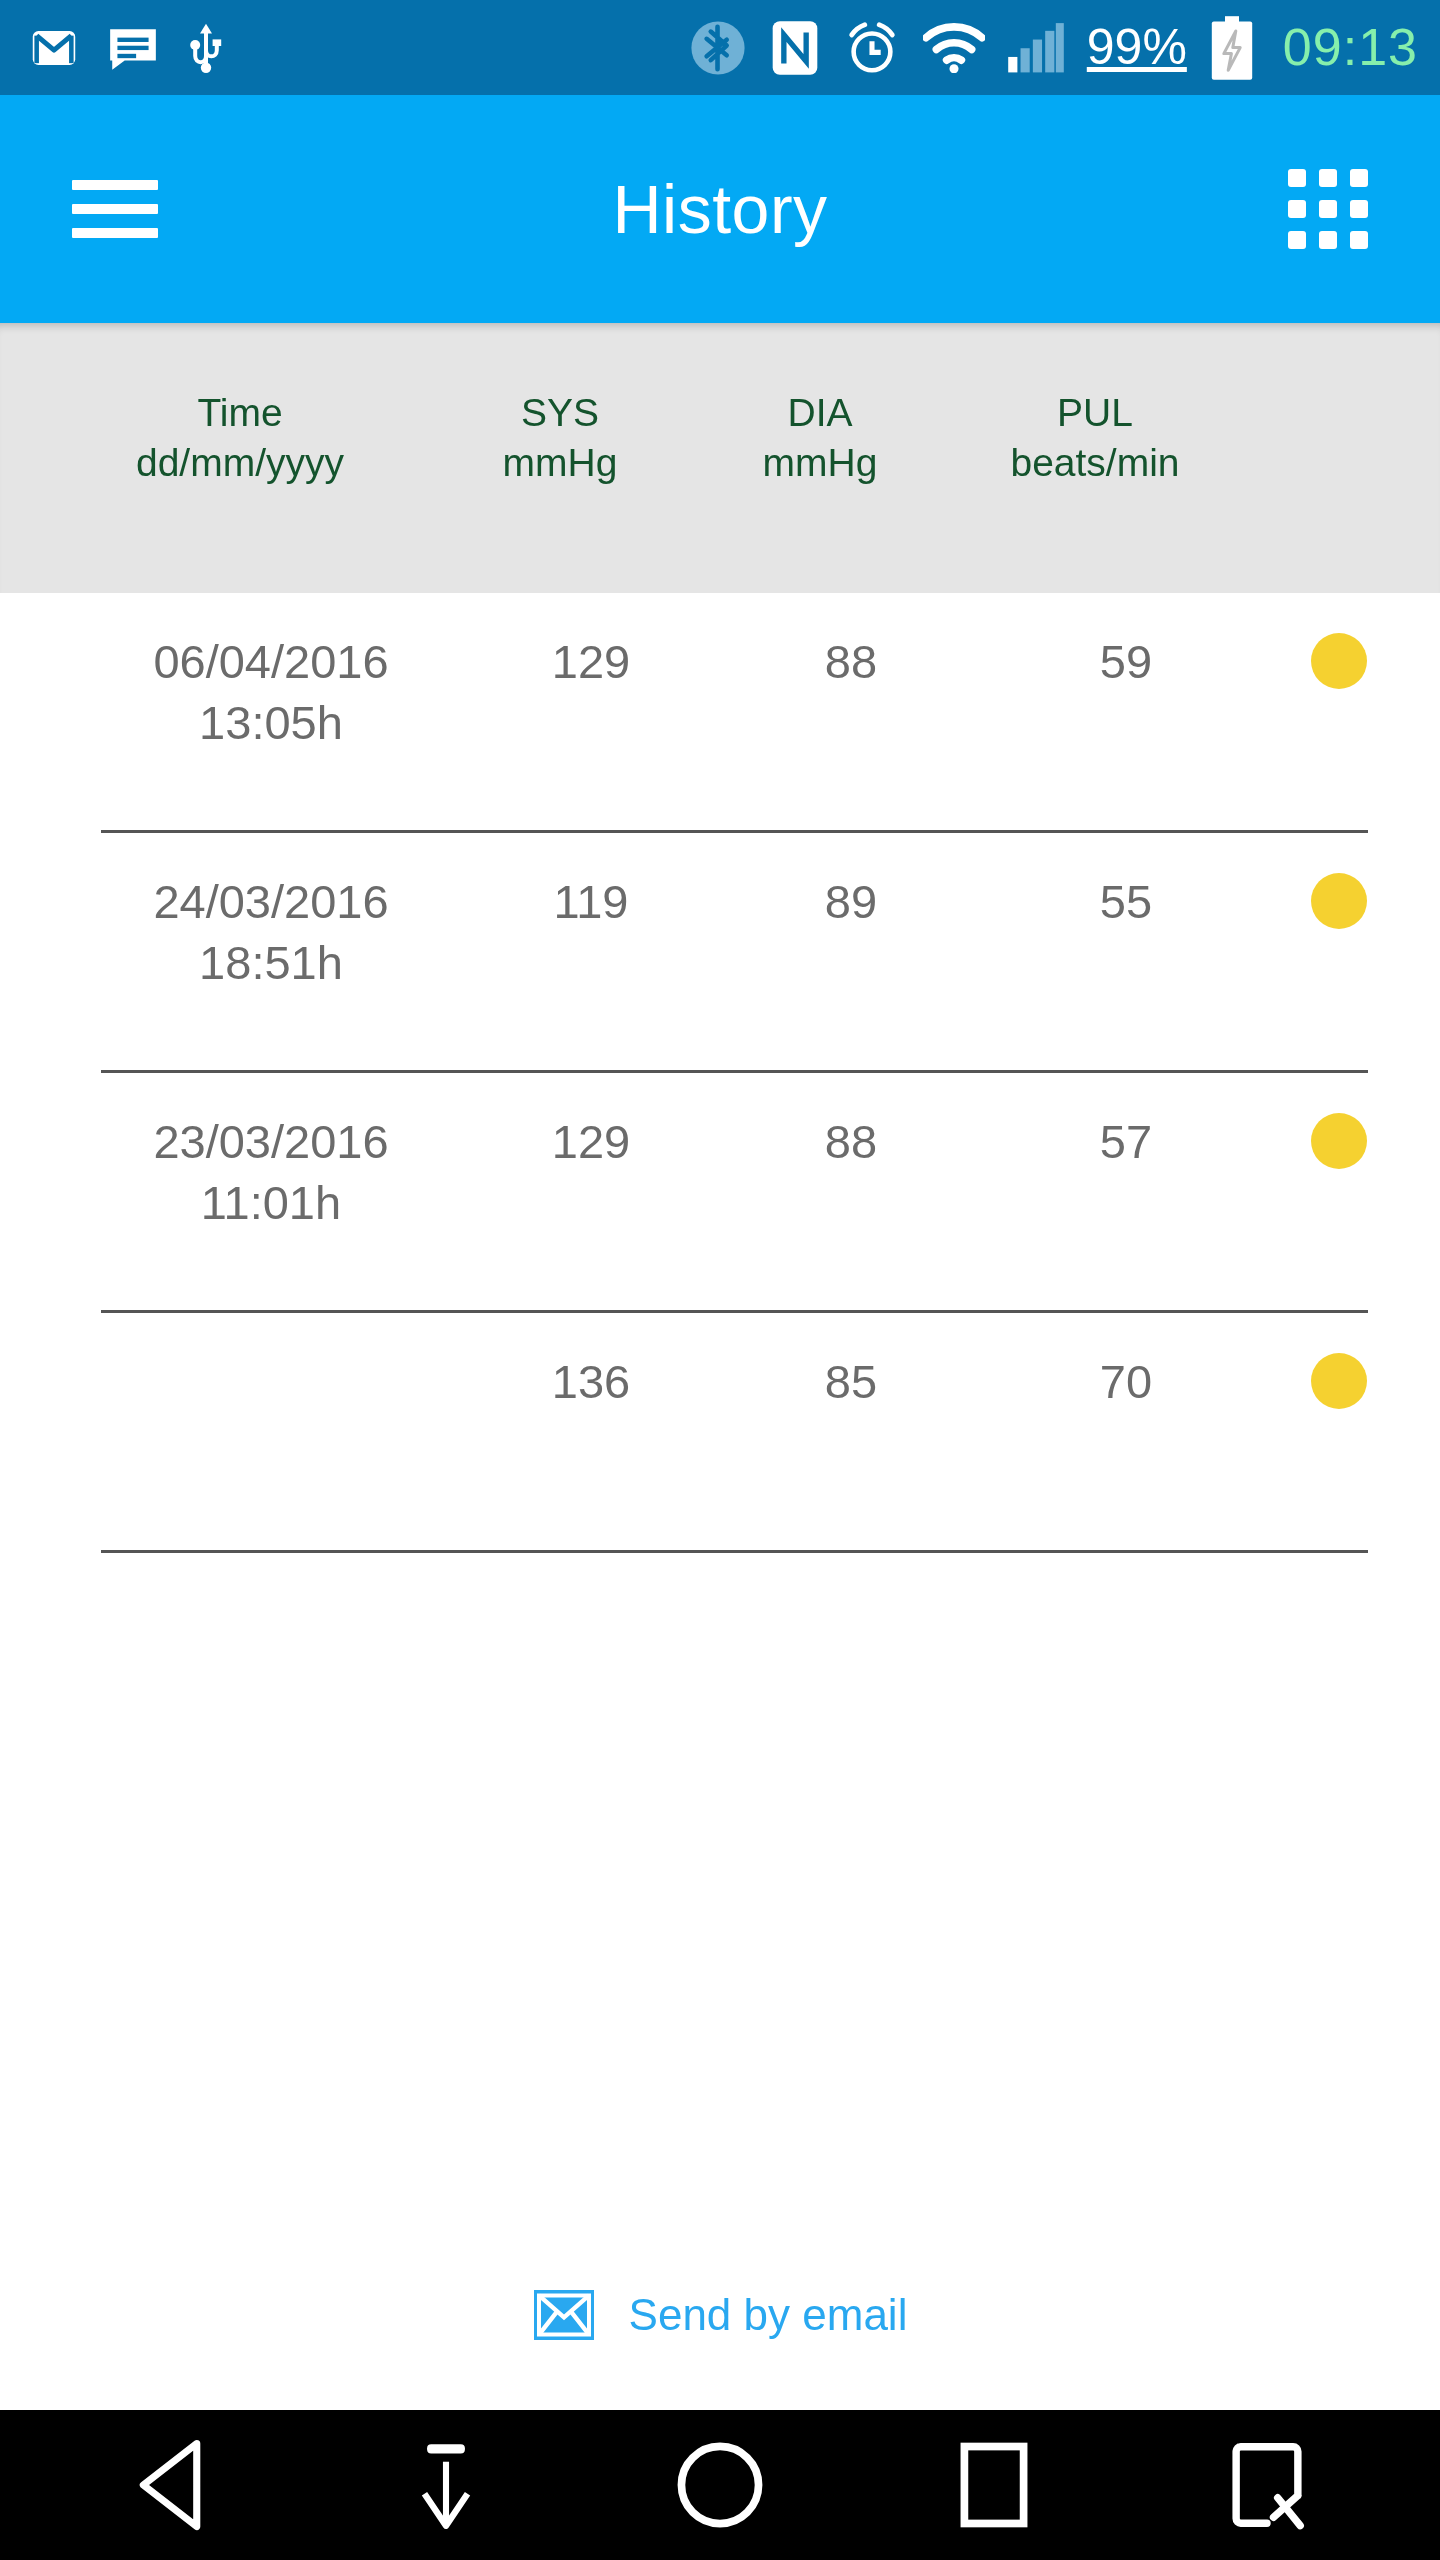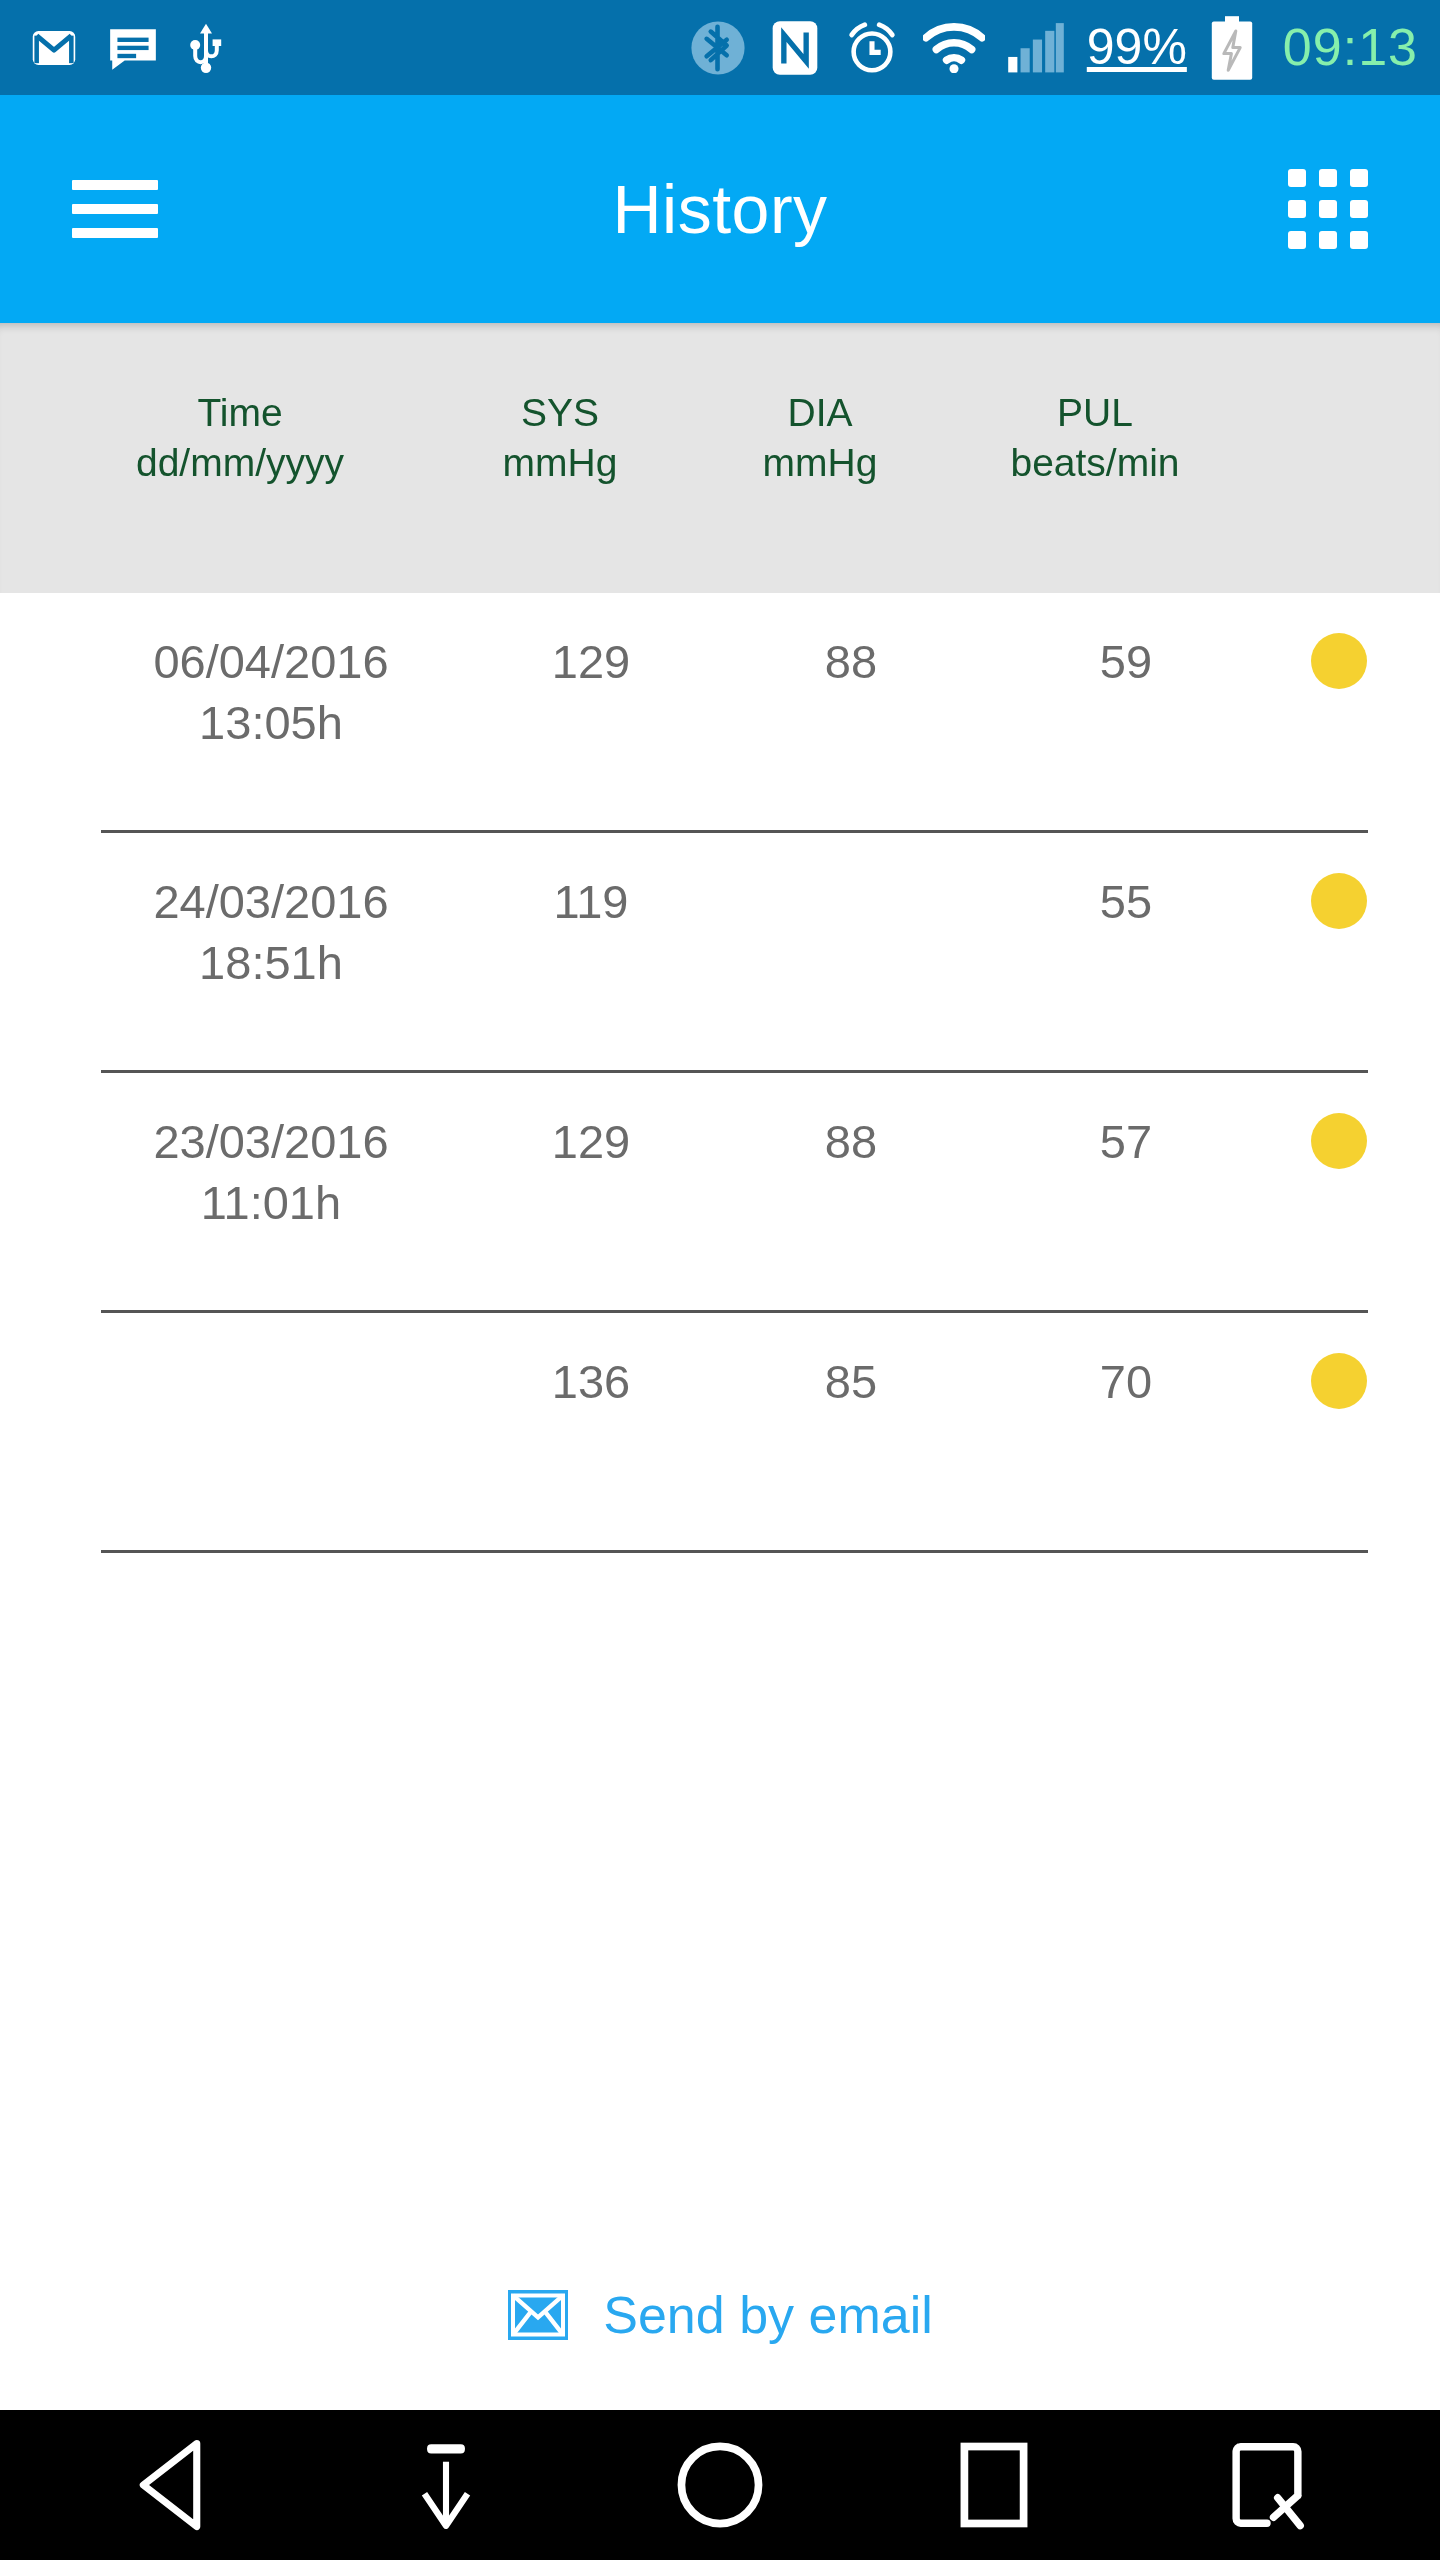--- a/index.html
+++ b/index.html
@@ -199,21 +199,21 @@
     height: 190px;
     background: #ffffff;
     display: flex;
     align-items: center;
     justify-content: center;
     gap: 34px;
     cursor: pointer;
   }
   #send-email .label {
     color: #29A8F0;
-    font-size: 52px;
+    font-size: 44px;
     font-weight: 400;
   }
 
   
   #nav-bar {
     flex: 0 0 150px;
     height: 150px;
     background: #000000;
     display: flex;
     align-items: center;
@@ -353,20 +353,21 @@
         <div class="cell time col-time"><span>06/04/2016</span><br><span>13:05h</span></div>
         <div class="cell num col-sys">129</div>
         <div class="cell num col-dia">88</div>
         <div class="cell num col-pul">59</div>
         <div class="dot col-dot" style="background: rgb(245, 209, 48);"></div>
         <div class="row-sep"></div>
       </div>
       <div class="row">
         <div class="cell time col-time"><span>24/03/2016</span><br><span>18:51h</span></div>
         <div class="cell num col-sys">119</div>
+        <div class="cell num col-dia">89</div>
         <div class="cell num col-pul">55</div>
         <div class="dot col-dot" style="background: rgb(245, 209, 48);"></div>
         <div class="row-sep"></div>
       </div>
       <div class="row">
         <div class="cell time col-time"><span>23/03/2016</span><br><span>11:01h</span></div>
         <div class="cell num col-sys">129</div>
         <div class="cell num col-dia">88</div>
         <div class="cell num col-pul">57</div>
         <div class="dot col-dot" style="background: rgb(245, 209, 48);"></div>

